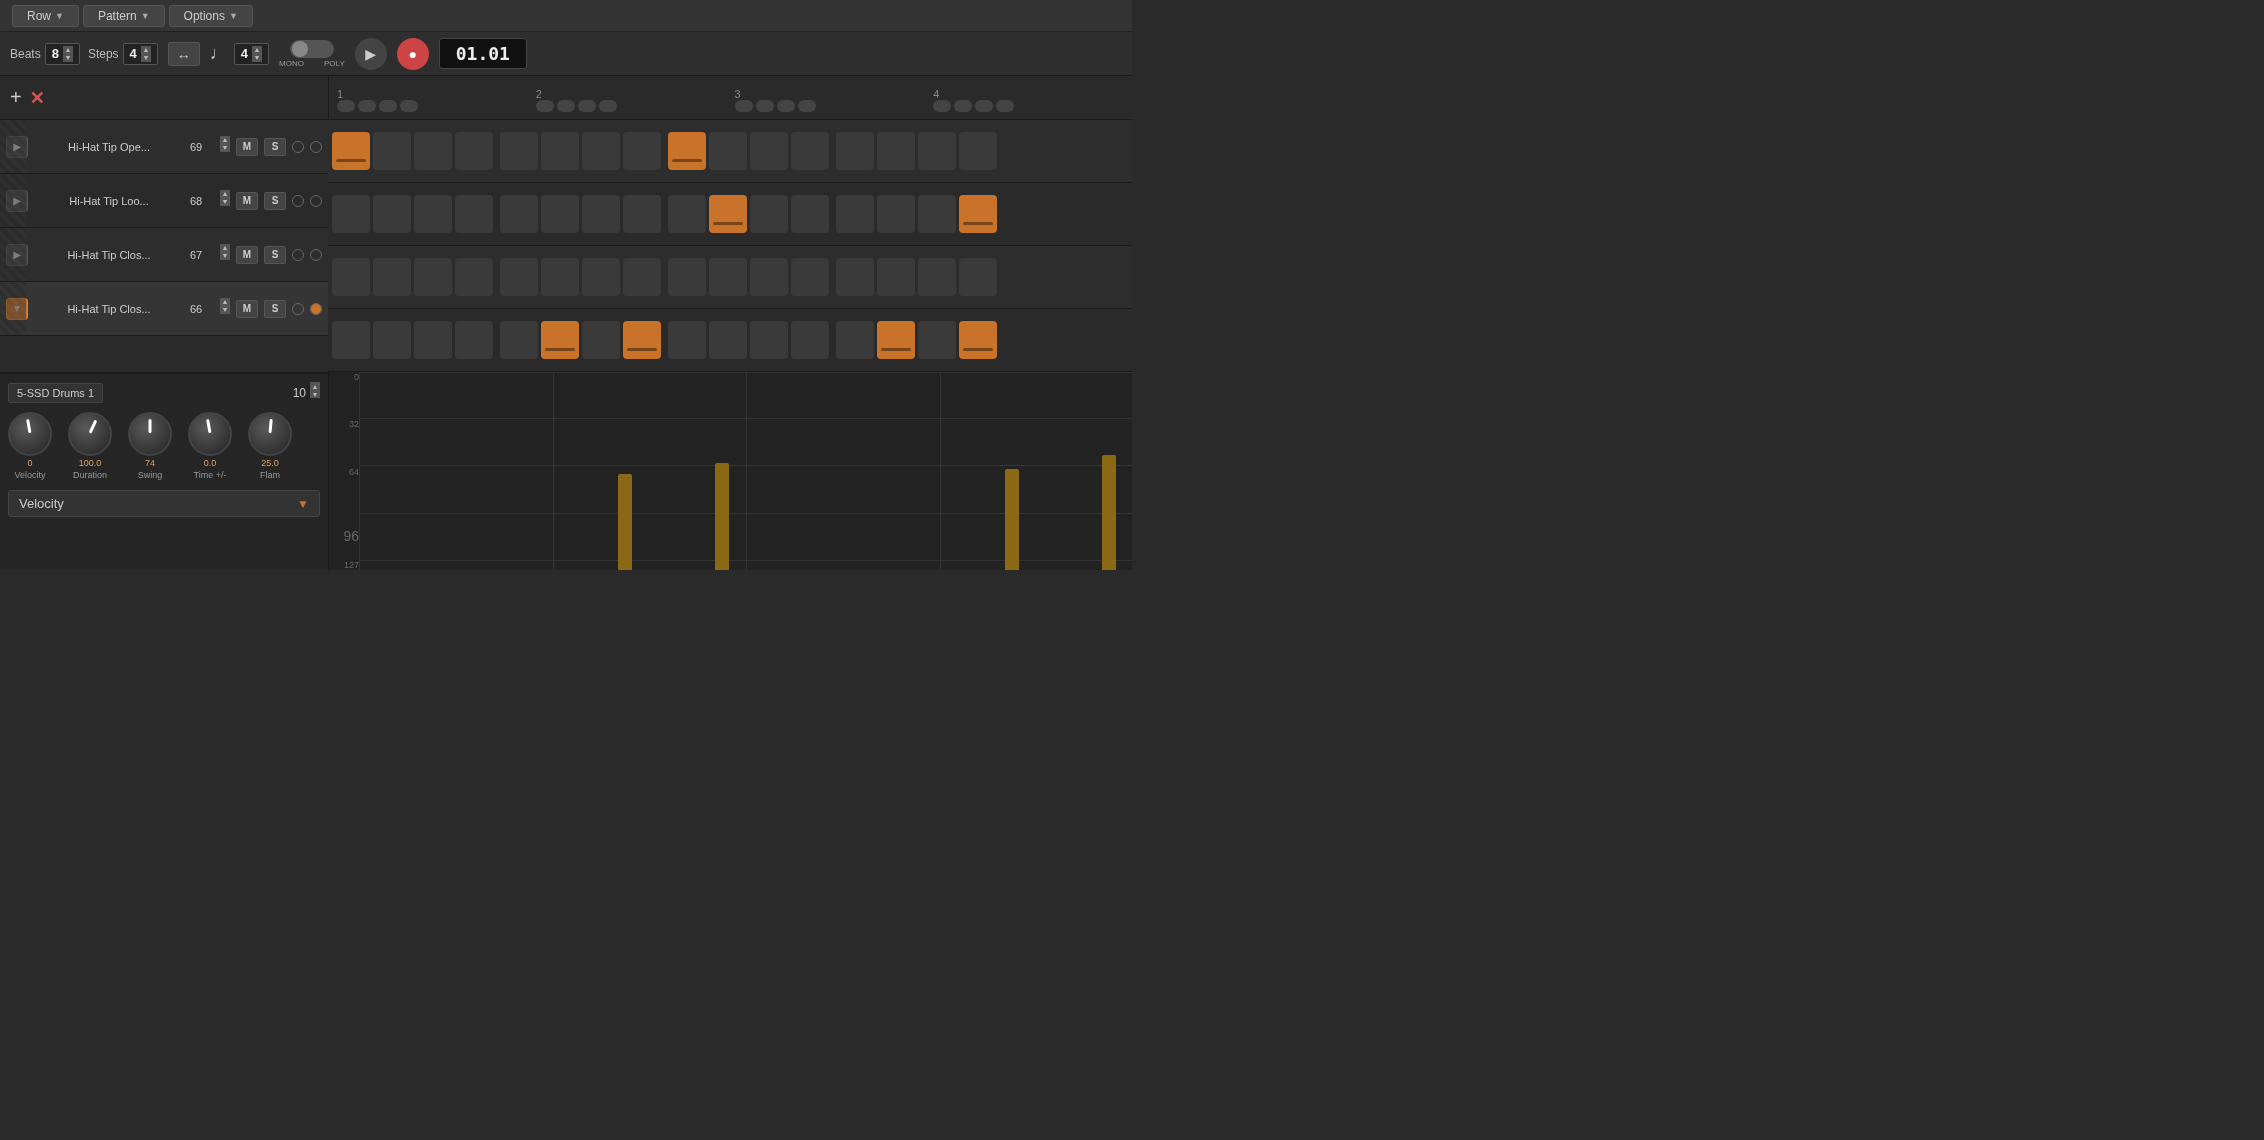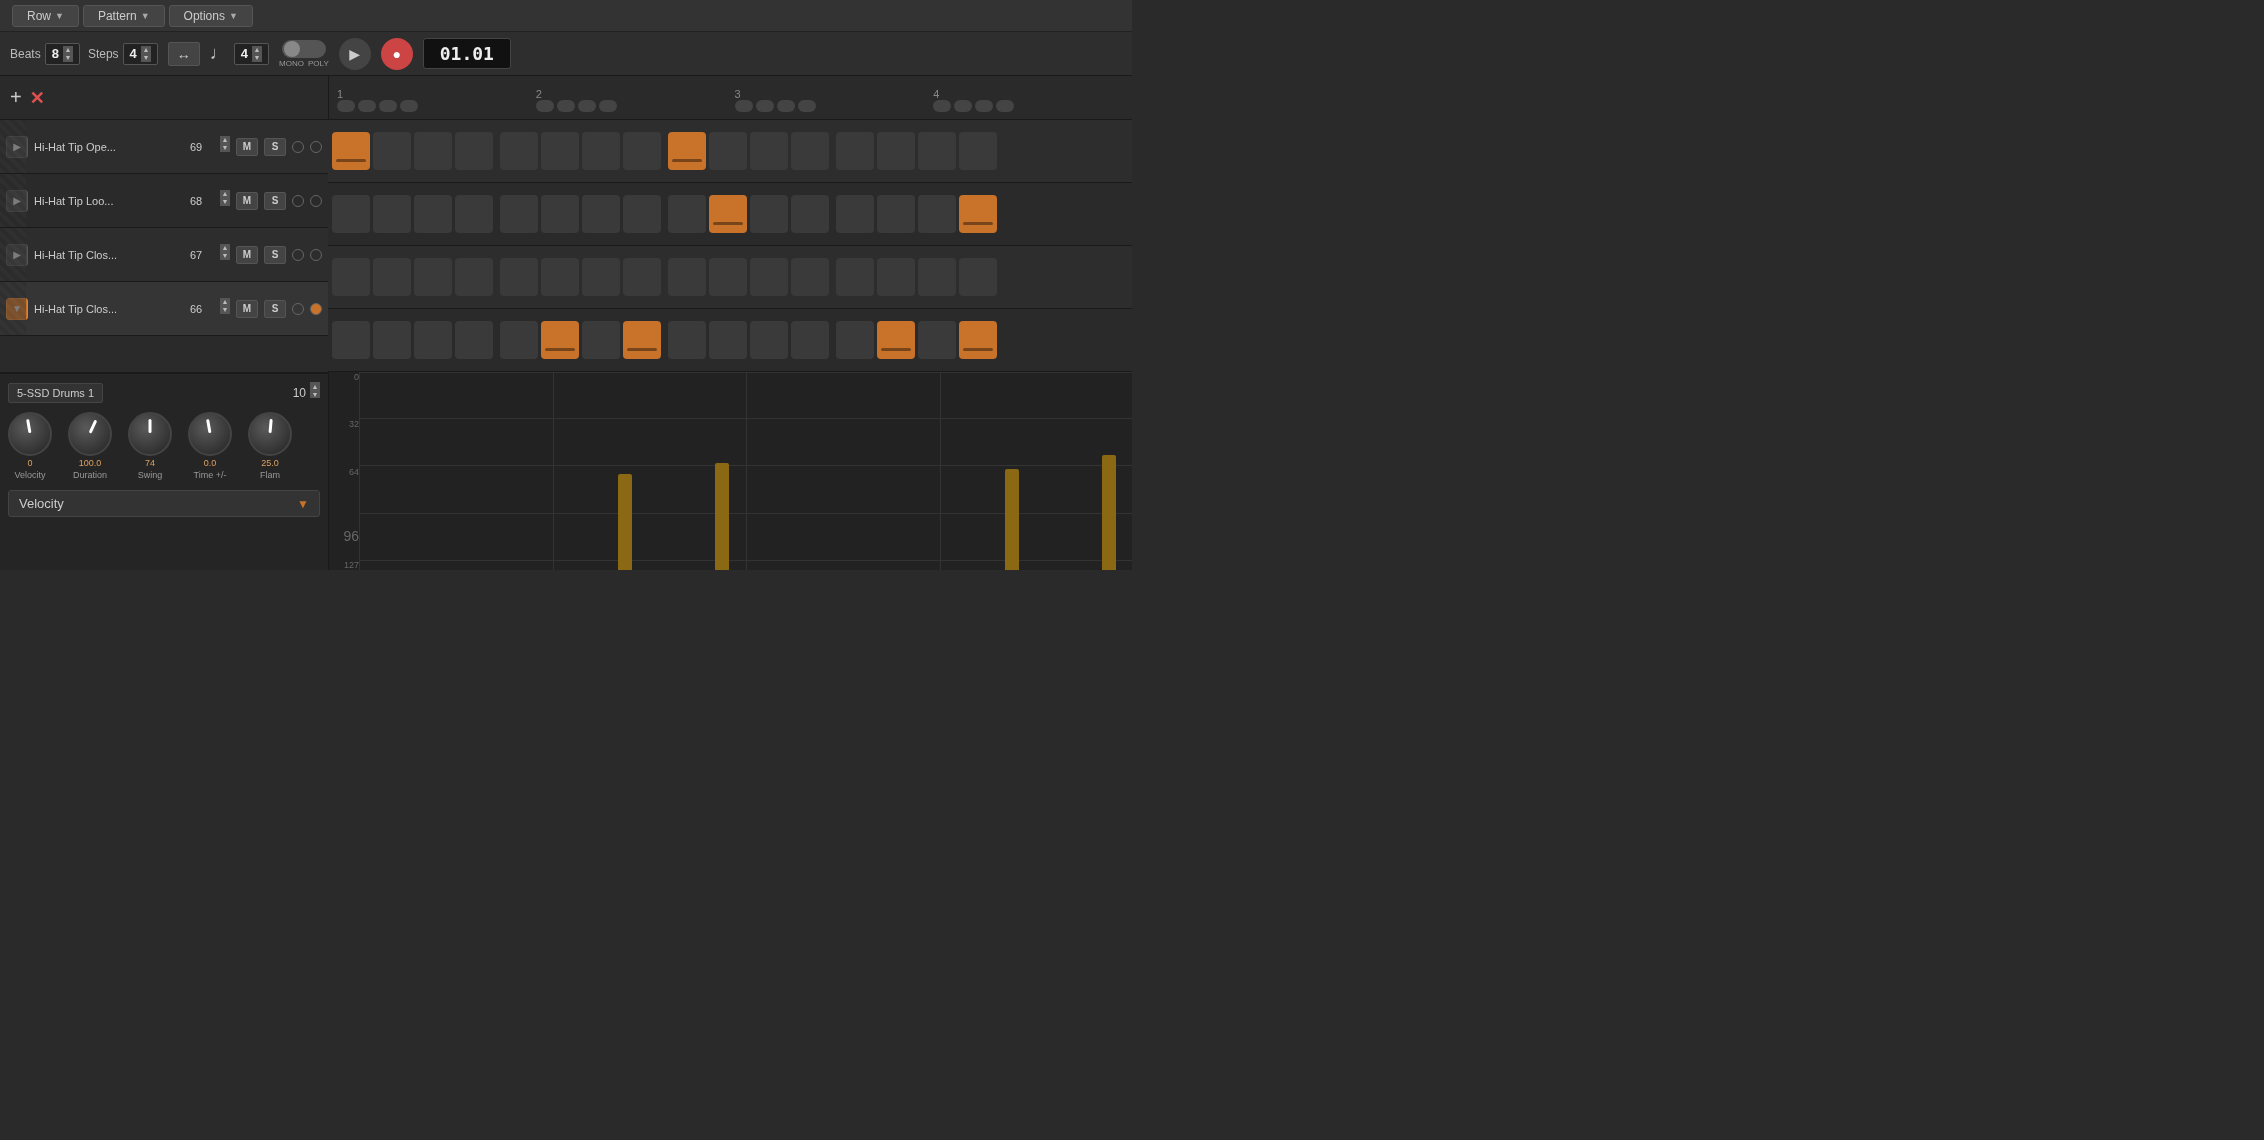--- a/index.html
+++ b/index.html
@@ -117,21 +117,21 @@
       background: #888;
       border-radius: 50%;
       position: absolute;
       top: 1px;
       left: 2px;
     }
     .mono-poly-label {
       font-size: 8px;
       color: #999;
       display: flex;
-      gap: 4px;
+      gap: 20px;
       margin-top: 1px;
     }
     .play-btn, .record-btn {
       width: 32px;
       height: 32px;
       border-radius: 50%;
       border: none;
       cursor: pointer;
       display: flex;
       align-items: center;
@@ -227,20 +227,21 @@
       background: #c8722a;
       border-color: #e08030;
     }
 
     .track-name {
       flex: 1;
       font-size: 11px;
       color: #ccc;
       white-space: nowrap;
       overflow: hidden;
+      text-align: center;
     }
     .track-num {
       font-size: 11px;
       color: #ccc;
       min-width: 24px;
     }
     .track-m-btn, .track-s-btn {
       width: 22px;
       height: 18px;
       background: #444;

